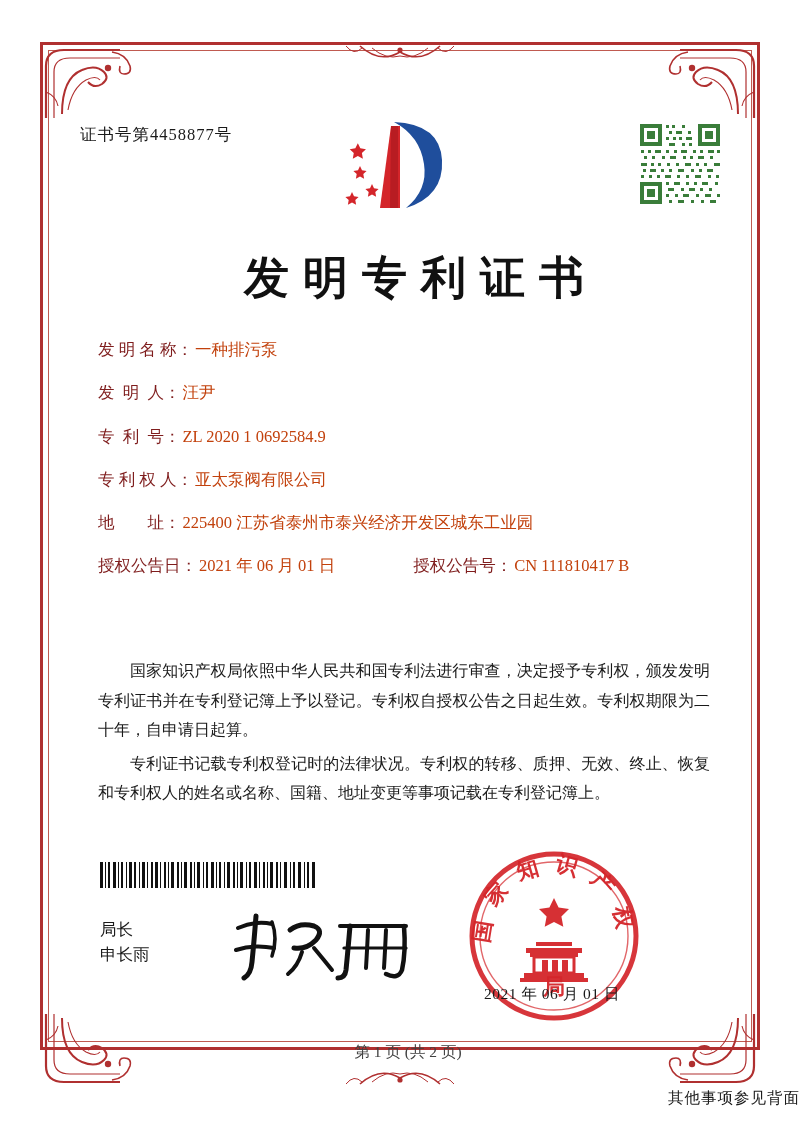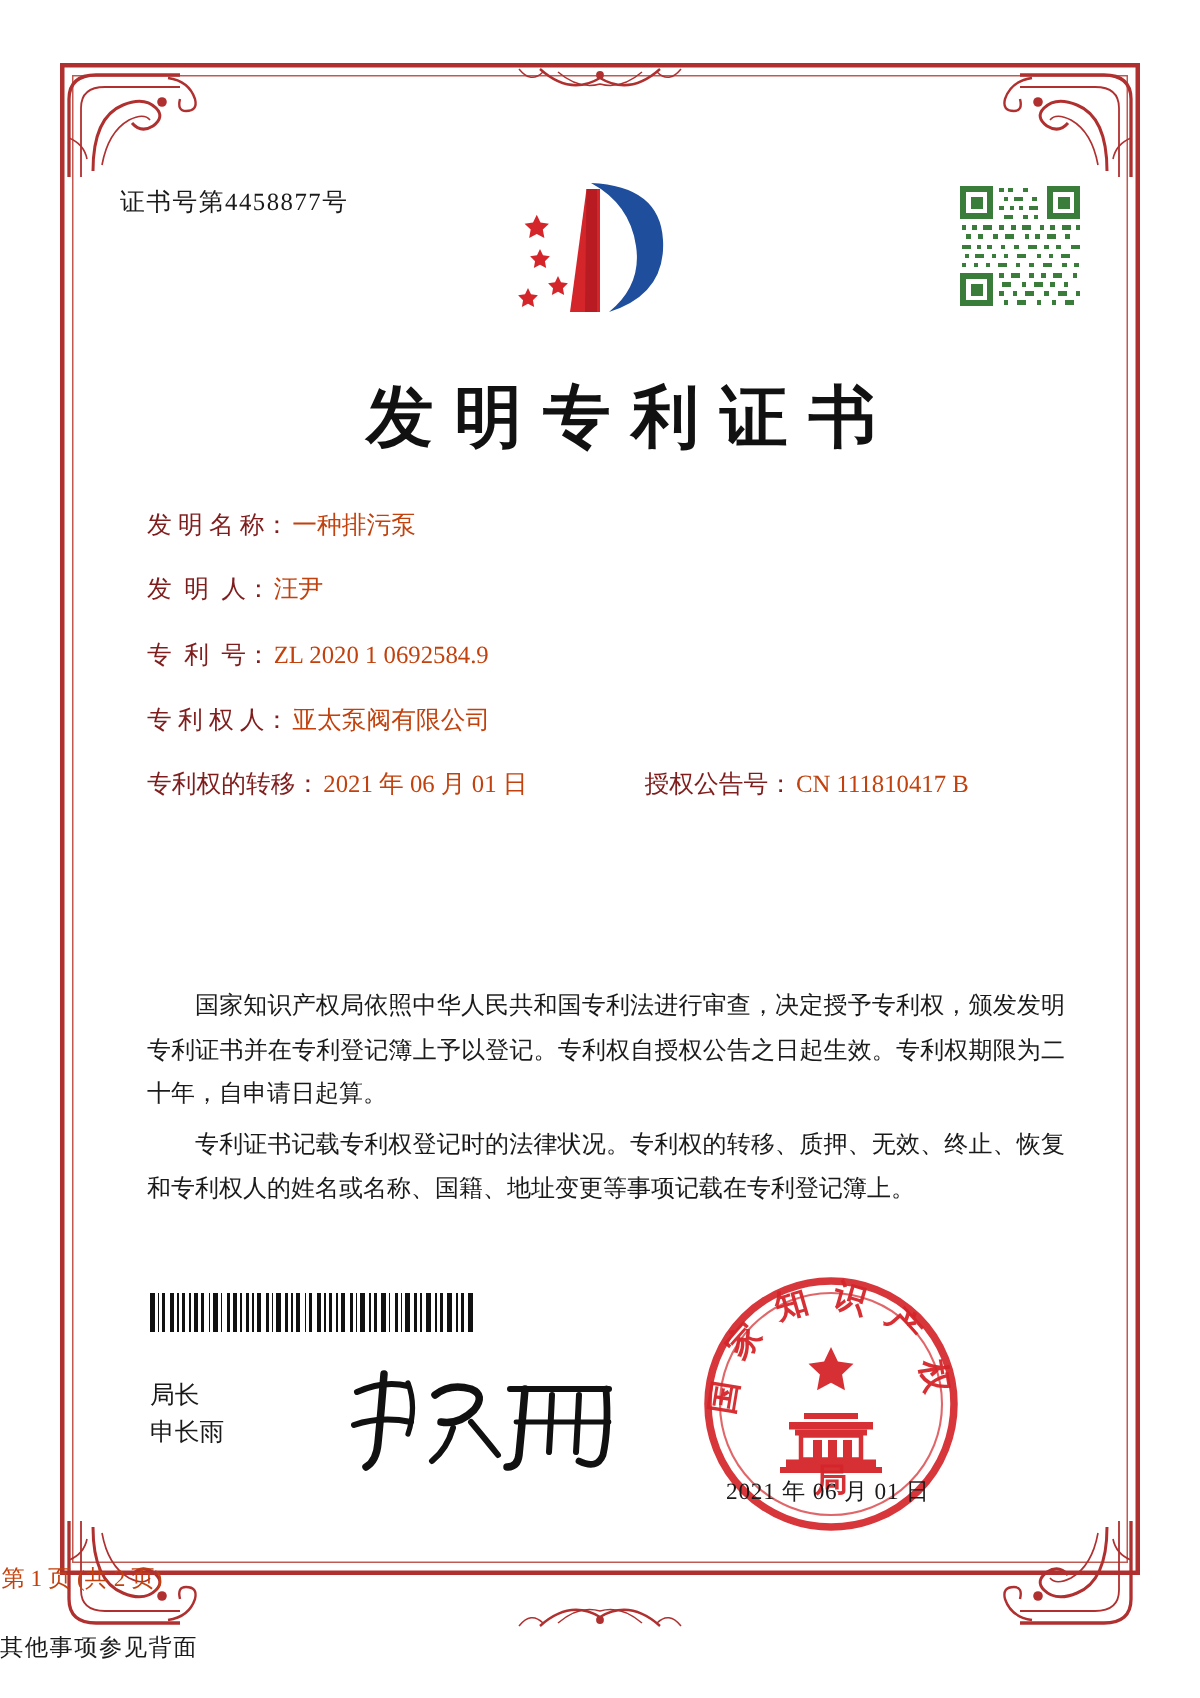--- a/index.html
+++ b/index.html
@@ -190,32 +190,33 @@
     left: 484px;
     top: 984px;
     font-size: 15.5px;
     color: #1a1a1a;
     letter-spacing: 0.5px;
   }
 
   
   .page-no {
     position: absolute;
-    left: 1px;
+    left: 16px;
     right: 0;
     top: 1042px;
+    text-align: center;
     font-size: 15.5px;
-    color: #c2410c;
+    color: #404040;
   }
   .footer-note {
     position: absolute;
     left: 0;
     right: 0;
     top: 1088px;
-    text-align: left;
+    text-align: right;
     font-size: 15.5px;
     color: #1a1a1a;
     letter-spacing: 1px;
   }
 </style>
 </head>
 <body>
 
 <div class="page-frame"></div>
 <div class="page-frame-inner"></div>
@@ -409,22 +410,26 @@
     <span class="field-value">汪尹</span>
   </div>
   <div class="field-row">
     <span class="field-label">专  利  号：</span>
     <span class="field-value">ZL 2020 1 0692584.9</span>
   </div>
   <div class="field-row">
     <span class="field-label">专 利 权 人：</span>
     <span class="field-value">亚太泵阀有限公司</span>
   </div>
+  <div class="field-row">
+    <span class="field-label">地        址：</span>
+    <span class="field-value">225400 江苏省泰州市泰兴经济开发区城东工业园</span>
+  </div>
   <div class="field-row double">
-    <span class="field-label">专利权的转移：</span>
+    <span class="field-label">授权公告日：</span>
     <span class="field-value">2021 年 06 月 01 日</span>
     <span class="field-gap"></span>
     <span class="field-label">授权公告号：</span>
     <span class="field-value">CN 111810417 B</span>
   </div>
 </div>
 
 <div class="paragraphs">
   <p>国家知识产权局依照中华人民共和国专利法进行审查，决定授予专利权，颁发发明专利证书并在专利登记簿上予以登记。专利权自授权公告之日起生效。专利权期限为二十年，自申请日起算。</p>
   <p>专利证书记载专利权登记时的法律状况。专利权的转移、质押、无效、终止、恢复和专利权人的姓名或名称、国籍、地址变更等事项记载在专利登记簿上。</p>

